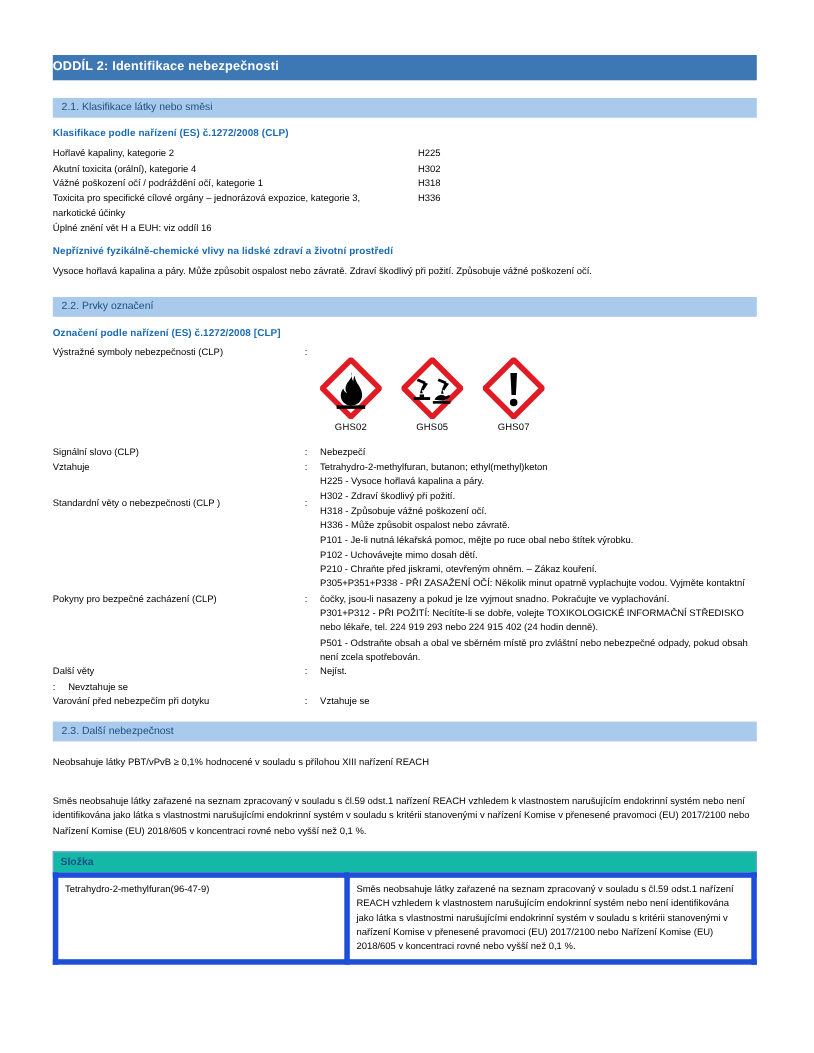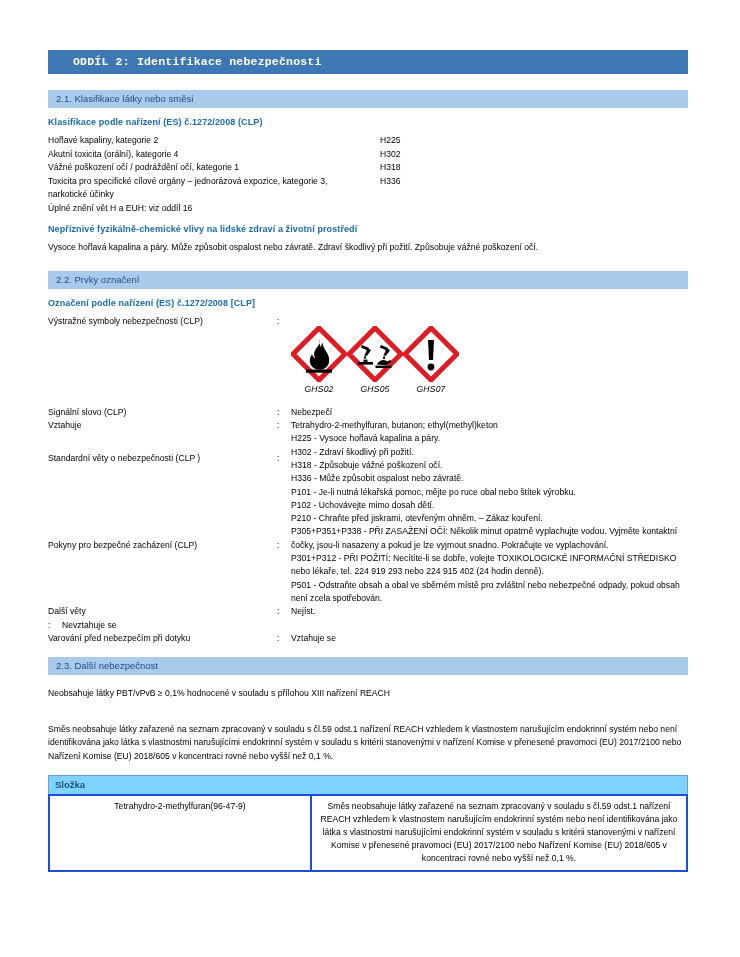--- a/index.html
+++ b/index.html
@@ -22,34 +22,33 @@
     width: 640px;
   }
 
   
   .section-bar {
     background: #3d78b4;
     color: #ffffff;
     font-size: 11.5px;
     font-weight: bold;
     letter-spacing: 0.2px;
-    padding: 5px 8px 6px 25px;
+    padding: 5px 8px 6px 0;
     box-sizing: border-box;
-    font-family: Liberation Mono, monospace;
   }
   .subsection-bar {
     background: #a9caea;
     color: #1a4f86;
     font-size: 9.5px;
     font-weight: normal;
     padding: 3px 8px 4px 8px;
     box-sizing: border-box;
   }
   .table-head-bar {
-    background: #7dd3fc;
+    background: #14b8a6;
     color: #1a4f86;
     font-size: 9.5px;
     font-weight: bold;
     padding: 3px 6px 4px 6px;
     box-sizing: border-box;
     border: 1px solid #6f9fd0;
     border-bottom: none;
   }
 
   
@@ -99,48 +98,47 @@
     flex: 0 0 14px;
   }
   .lrow .val {
     flex: 1;
   }
   .val-line { display: block; }
 
   
   .picto-area {
     display: flex;
+    gap: 18px;
     margin-left: 243px;
     margin-top: -2px;
-    font-style: italic;
   }
   .picto {
     width: 56px;
     text-align: center;
   }
   .picto svg { display: block; }
   .picto-label {
     font-size: 8.6px;
     margin-top: 2px;
     letter-spacing: 0.2px;
   }
 
   
   .comp-table {
     width: 100%;
     border-collapse: collapse;
     table-layout: fixed;
   }
   .comp-table td {
-    border: 2px solid #1d4ed8;
+    border: 5px solid #1d4ed8;
     font-size: 8.6px;
     line-height: 13px;
     padding: 4px 6px 5px 6px;
     vertical-align: top;
-    text-align: center;
   }
   .comp-table td.c1 { width: 248px; }
 </style>
 </head>
 <body>
 
 <div class="page">
 
   <div class="section-bar">ODDÍL 2: Identifikace nebezpečnosti</div>
 

